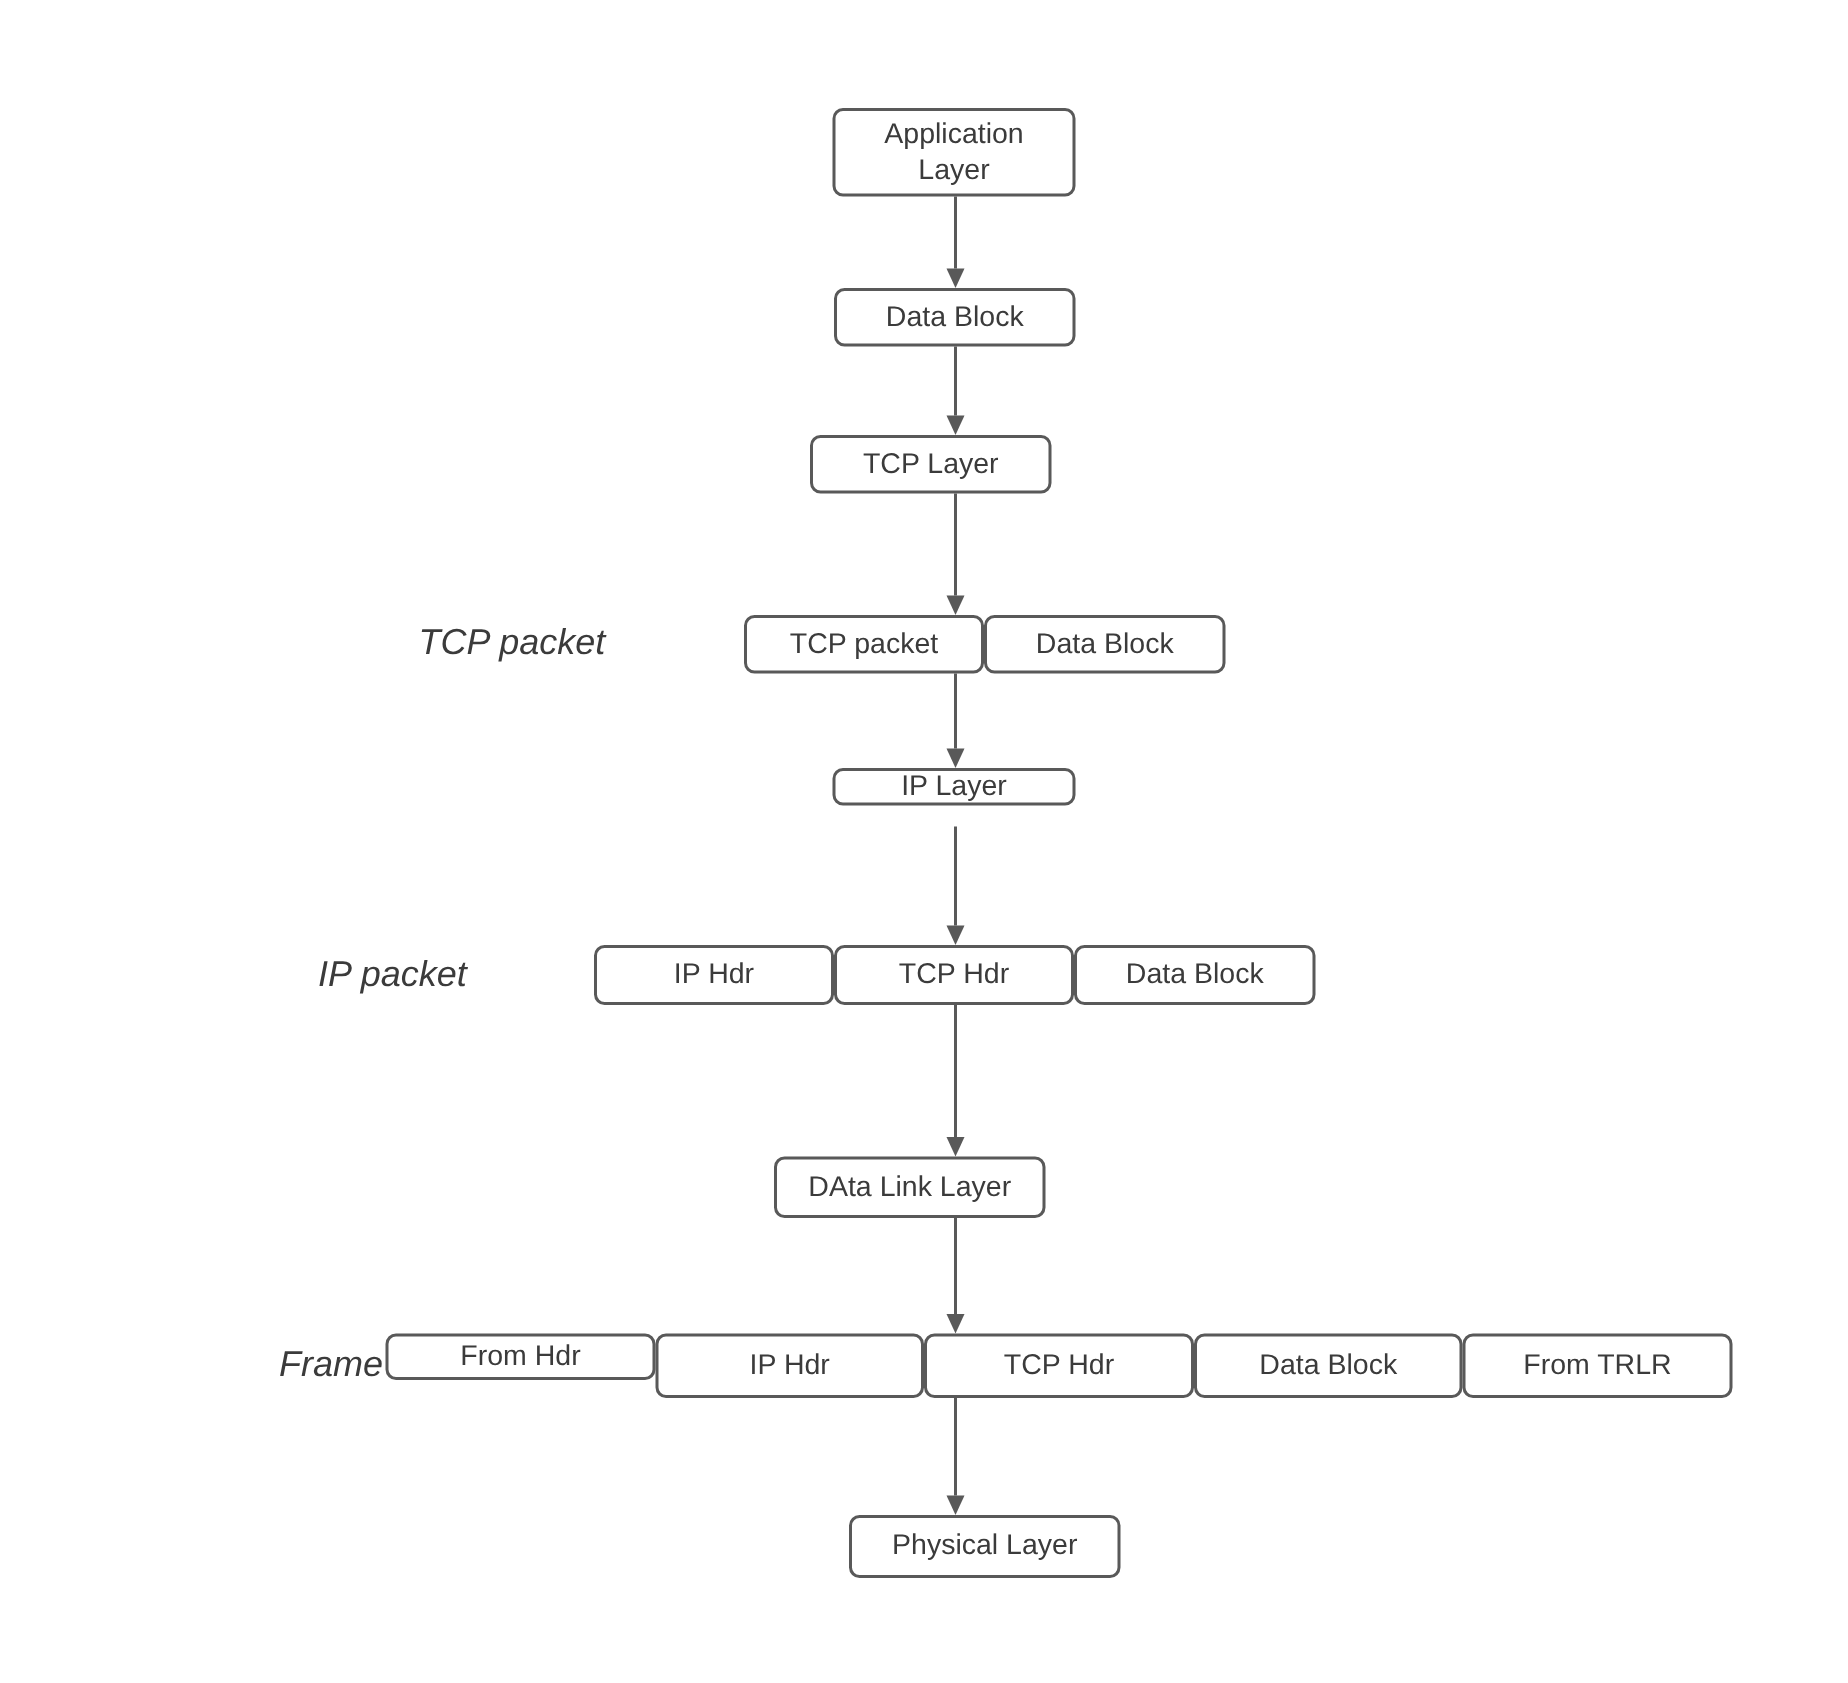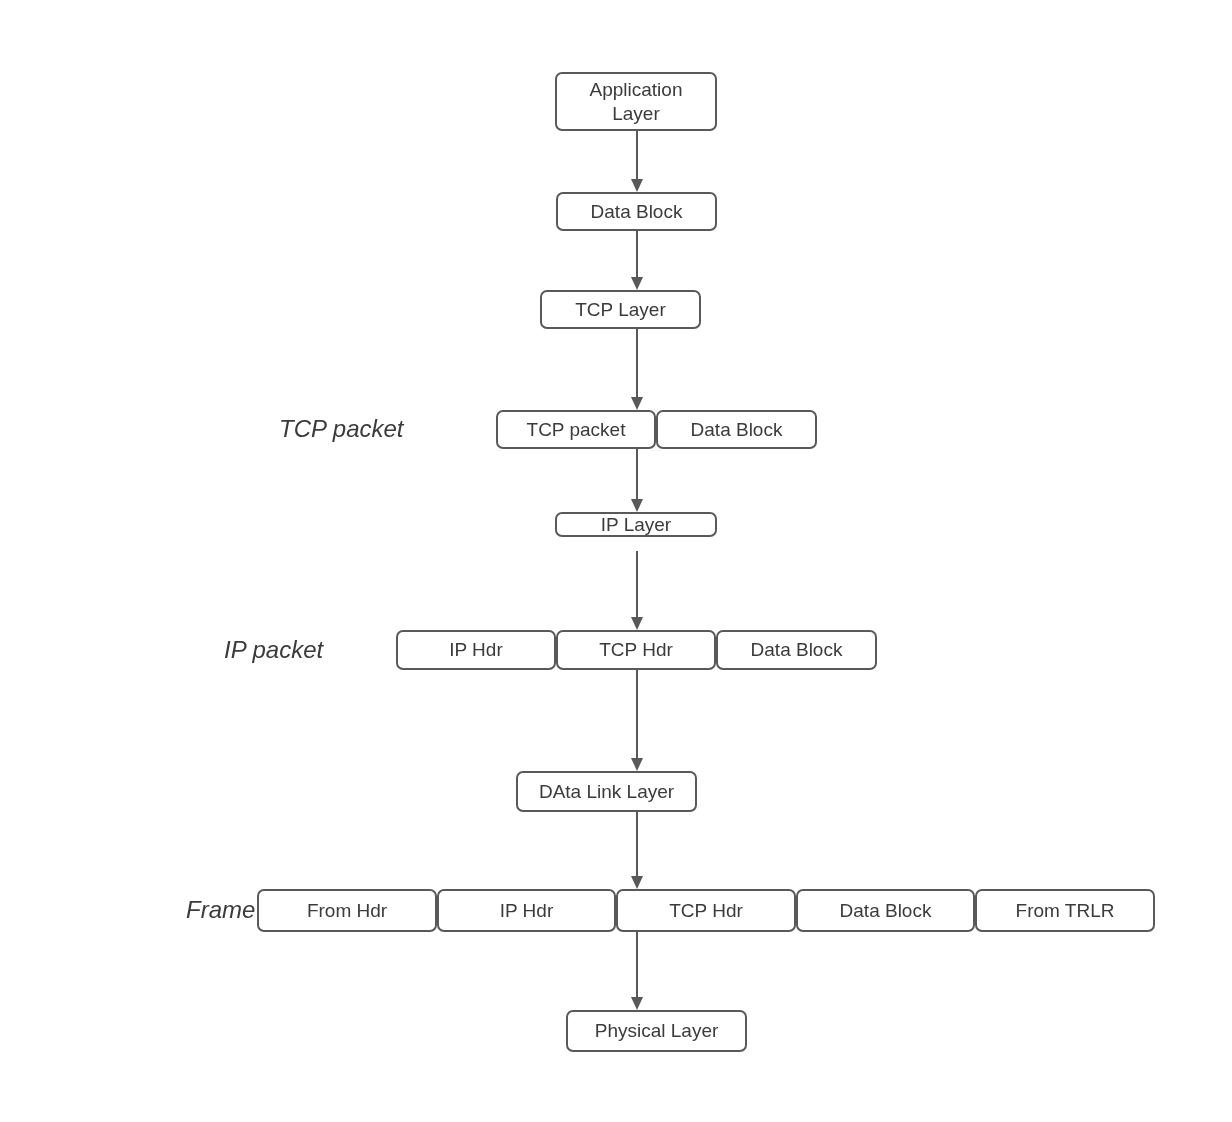--- a/index.html
+++ b/index.html
@@ -72,33 +72,33 @@
   <div class="node" style="left:540px;top:290px;width:161px;height:39px;">TCP Layer</div>
 
   <div class="rowlabel" style="left:279px;top:419px;">TCP packet</div>
 
   <div class="node" style="left:496px;top:410px;width:160px;height:39px;">TCP packet</div>
 
   <div class="node" style="left:656px;top:410px;width:161px;height:39px;">Data Block</div>
 
   <div class="node" style="left:555px;top:512px;width:162px;height:25px;">IP Layer</div>
 
-  <div class="rowlabel" style="left:224px;top:640px;">IP packet</div>
+  <div class="rowlabel" style="left:212px;top:640px;">IP packet</div>
 
   <div class="node" style="left:396px;top:630px;width:160px;height:40px;">IP Hdr</div>
 
   <div class="node" style="left:556px;top:630px;width:160px;height:40px;">TCP Hdr</div>
 
   <div class="node" style="left:716px;top:630px;width:161px;height:40px;">Data Block</div>
 
   <div class="node" style="left:516px;top:771px;width:181px;height:41px;">DAta Link Layer</div>
 
   <div class="rowlabel" style="left:166px;top:900px;margin-left:20px;">Frame</div>
 
-  <div class="node" style="left:257px;top:889px;width:180px;height:43px;">From Hdr</div>
+  <div class="node" style="left:257px;top:889px;width:180px;height:31px;">From Hdr</div>
 
   <div class="node" style="left:437px;top:889px;width:179px;height:43px;">IP Hdr</div>
 
   <div class="node" style="left:616px;top:889px;width:180px;height:43px;">TCP Hdr</div>
 
   <div class="node" style="left:796px;top:889px;width:179px;height:43px;">Data Block</div>
 
   <div class="node" style="left:566px;top:1010px;width:181px;height:42px;">Physical Layer</div>
 
   <div class="node" style="left:975px;top:889px;width:180px;height:43px;">From TRLR</div>

